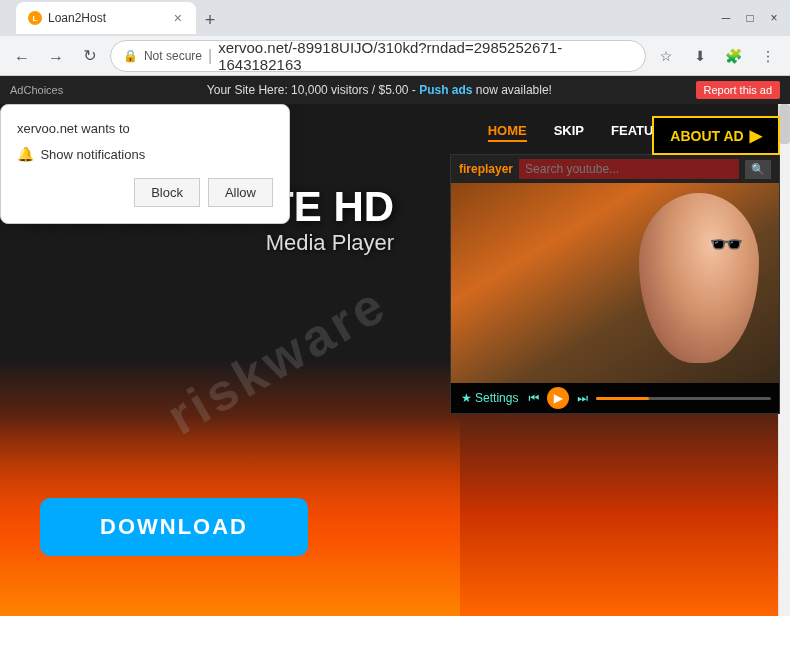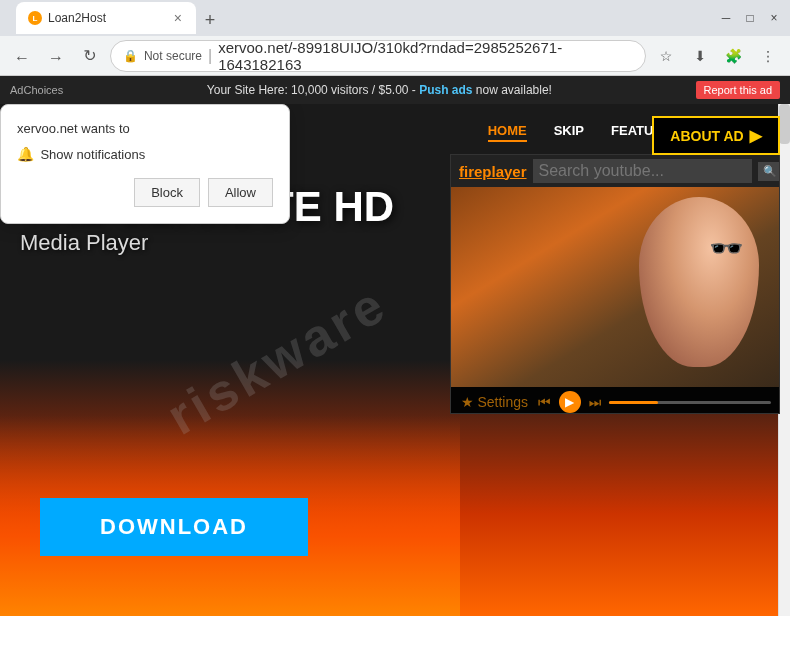--- a/index.html
+++ b/index.html
@@ -45,40 +45,40 @@
     .site-logo { font-size: 28px; color: #fff; }
     .site-logo .fire { color: #ff8800; font-style: italic; font-weight: bold; }
     .site-logo .player { color: #fff; font-weight: 300; }
     .site-menu { margin-left: auto; display: flex; gap: 27px; justify-content: flex-end; }
     .site-menu-item { color: #fff; font-size: 13px; font-weight: 600; text-decoration: none; cursor: pointer; }
     .site-menu-item.active { color: #ff8800; border-bottom: 2px solid #ff8800; padding-bottom: 2px; }
 
     
     .hero-text { position: absolute; top: 80px; left: 20px; z-index: 5; }
     .hero-title { font-size: 42px; font-weight: 900; color: #fff; text-shadow: 2px 2px 8px rgba(0,0,0,0.8); line-height: 1.1; }
-    .hero-sub { font-size: 22px; font-weight: 300; color: #ddd; text-shadow: 1px 1px 4px rgba(0,0,0,0.8); }
-
-    
-    .download-btn { position: absolute; bottom: 60px; left: 40px; background: #00aaff; color: #fff; font-size: 22px; font-weight: 900; padding: 16px 60px; border: none; cursor: pointer; letter-spacing: 2px; z-index: 10; border-radius: 0; }
+    .hero-sub { font-size: 22px; font-weight: 300; color: #ddd; text-shadow: 1px 1px 4px rgba(0,0,0,0.8); text-align: right; }
+
+    
+    .download-btn { position: absolute; bottom: 60px; left: 40px; background: #00aaff; color: #fff; font-size: 22px; font-weight: 900; padding: 16px 60px; border: none; cursor: pointer; letter-spacing: 2px; z-index: 10; border-radius: 10px; }
 
     
     .watermark { position: absolute; top: 50%; left: 35%; transform: translate(-50%, -50%) rotate(-30deg); font-size: 52px; font-weight: 900; color: rgba(180,180,180,0.2); letter-spacing: 4px; z-index: 3; pointer-events: none; white-space: nowrap; }
 
     
     .video-preview { position: absolute; top: 50px; right: 10px; width: 330px; height: 260px; background: #111; border: 1px solid #333; z-index: 4; overflow: hidden; }
     .video-preview-header { background: #222; padding: 4px 8px; display: flex; align-items: center; gap: 6px; }
-    .vp-logo { font-size: 15px; color: #ff8800; font-weight: bold; text-decoration: underline; }
-    .vp-search { flex: 1; background: #404040; border: none; color: #aaa; font-size: 16px; padding: 3px 6px; }
+    .vp-logo { font-size: 12px; color: #ff8800; font-weight: bold; }
+    .vp-search { flex: 1; background: #7f1d1d; border: none; color: #aaa; font-size: 12px; padding: 3px 6px; }
     .vp-search-btn { background: #444; border: none; color: #aaa; padding: 3px 6px; font-size: 11px; cursor: pointer; }
     .video-img { width: 100%; height: 200px; background: linear-gradient(135deg, #2a2a2a 0%, #1a1a1a 50%); display: flex; align-items: center; justify-content: center; overflow: hidden; position: relative; }
     .video-girl { width: 100%; height: 100%; background: linear-gradient(to bottom right, #8B4513 0%, #D2691E 30%, #654321 60%, #3a2a1a 100%); position: relative; }
     .video-girl::before { content: ''; position: absolute; top: 10px; right: 20px; width: 120px; height: 170px; background: radial-gradient(ellipse at 60% 30%, #f4c2a1 0%, #d4956e 40%, #a0614a 80%); border-radius: 50% 50% 45% 45% / 40% 40% 60% 60%; }
     .video-girl::after { content: '🕶️'; position: absolute; top: 45px; right: 35px; font-size: 28px; }
     .video-controls { background: rgba(0,0,0,0.8); padding: 4px 8px; display: flex; align-items: center; gap: 6px; }
-    .vc-btn { background: none; border: none; color: #a16207; font-size: 14px; cursor: pointer; padding: 0 2px; }
+    .vc-btn { background: none; border: none; color: #5eead4; font-size: 12px; cursor: pointer; padding: 0 2px; }
     .vc-progress { flex: 1; height: 3px; background: #555; border-radius: 2px; }
     .vc-progress-fill { height: 100%; width: 30%; background: #ff8800; border-radius: 2px; }
     .vc-play { width: 22px; height: 22px; background: #ff8800; border-radius: 50%; display: flex; align-items: center; justify-content: center; font-size: 12px; color: #fff; }
 
     
     .skip-ad-container { position: absolute; top: 12px; right: 10px; z-index: 20; }
     .skip-ad-btn { background: #000; color: #ffcc00; font-size: 14px; font-weight: bold; padding: 8px 16px; border: 2px solid #ffcc00; cursor: pointer; display: flex; align-items: center; gap: 6px; }
     .skip-ad-arrow { color: #ffcc00; font-size: 16px; }
 
     

